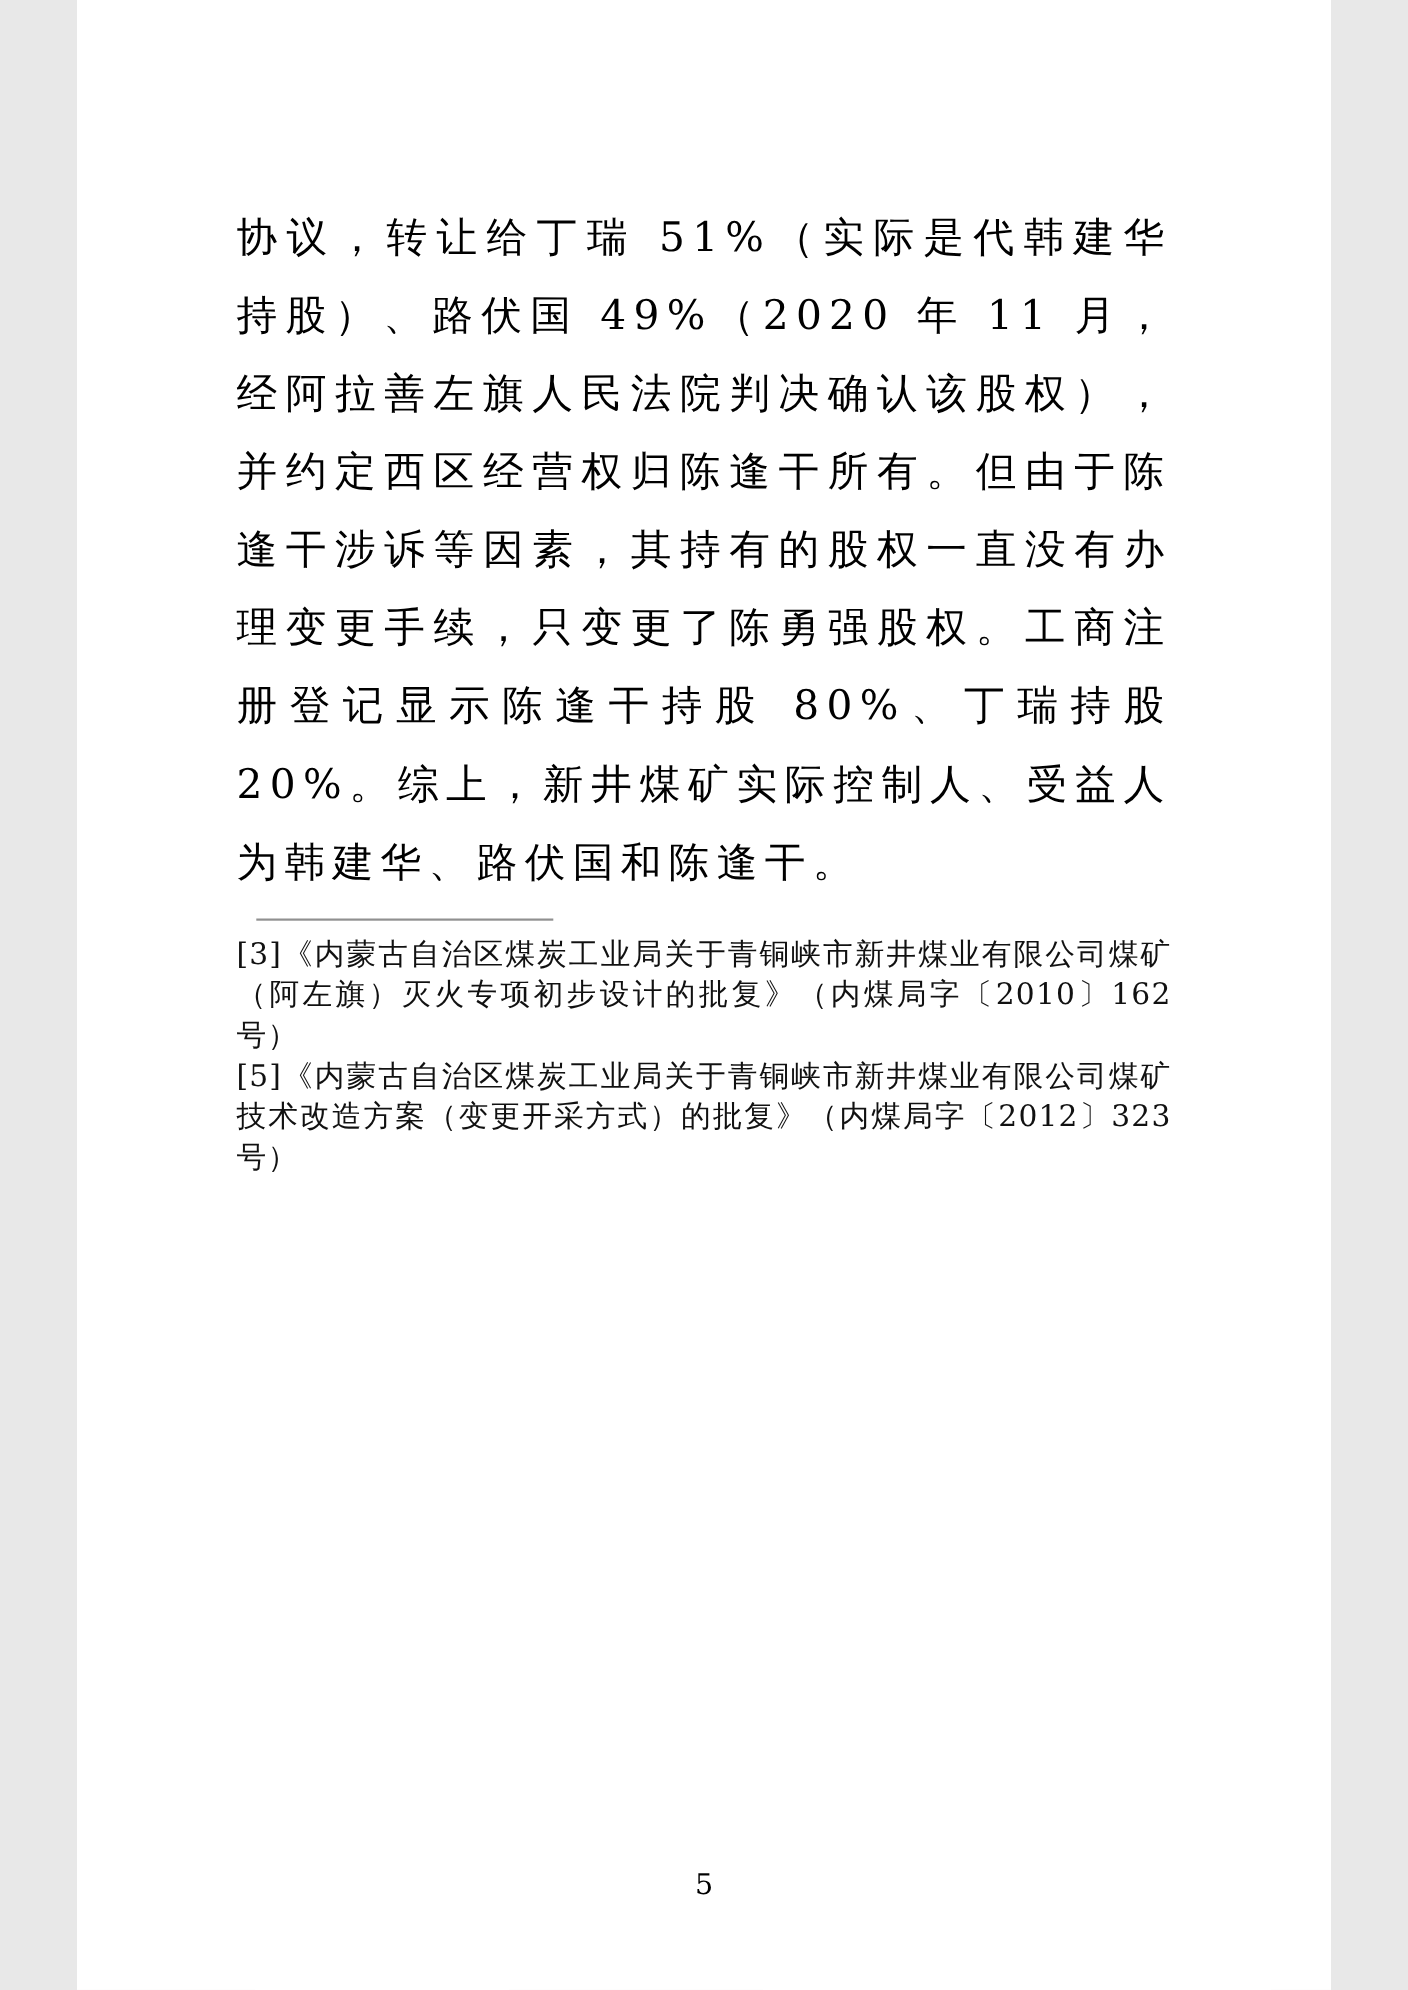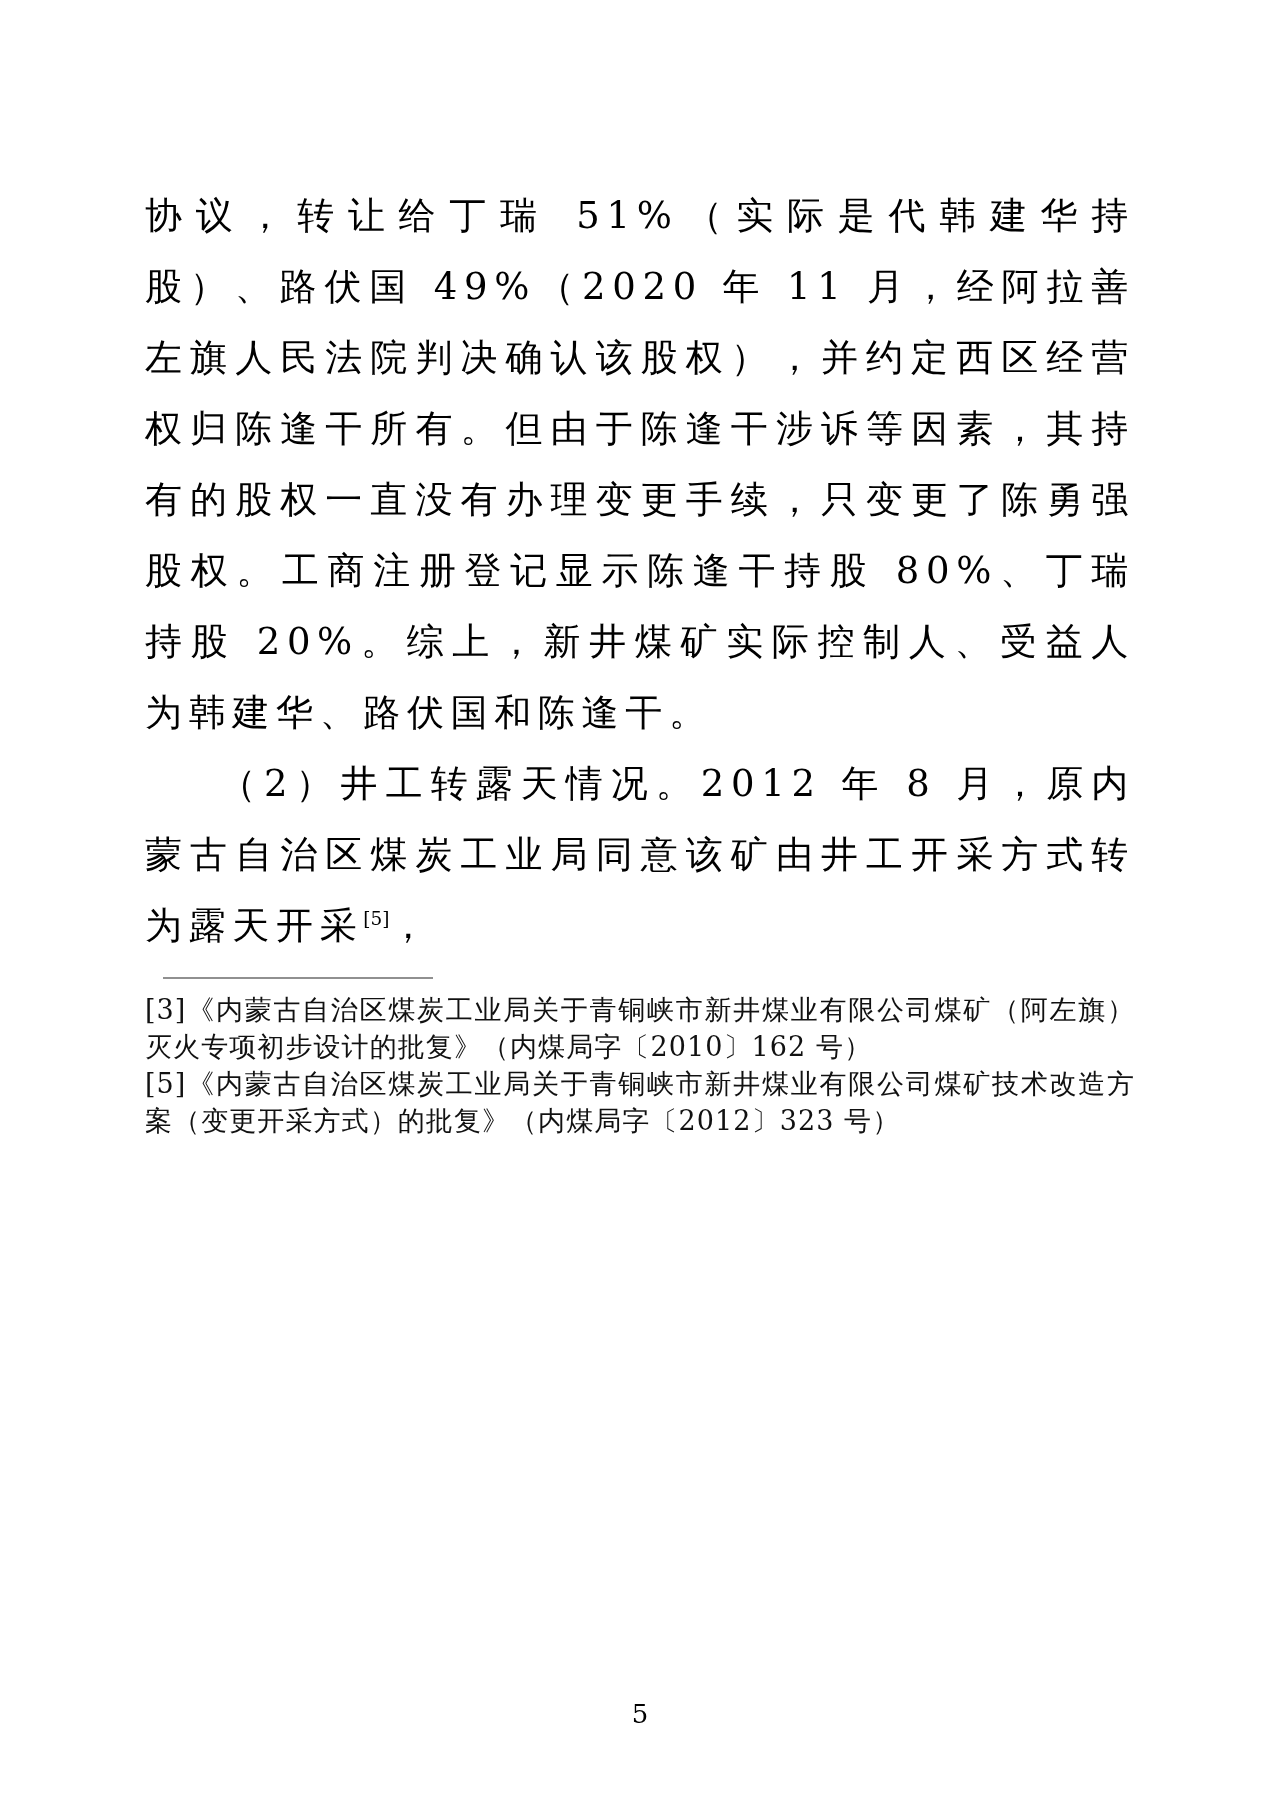--- a/index.html
+++ b/index.html
@@ -2,21 +2,21 @@
 <html><head>
 <meta charset="utf-8">
 <style>
   html, body {
     margin: 0;
     padding: 0;
     background: #e8e8e8;
   }
   .page {
     position: relative;
-    width: 1280px;
+    width: 1140px;
     height: 1809px;
     margin: 0 auto;
     background: #ffffff;
     overflow: hidden;
     font-family: "DejaVu Serif", "Liberation Serif", serif;
     color: #000000;
   }
   .content {
     padding: 180px 145px 0 145px;
   }
@@ -69,21 +69,20 @@
 
 <div class="page">
   <div class="content">
 
     <div class="body-text">
 
       <p>协议，转让给丁瑞 51%（实际是代韩建华持股）、路伏国 49%（2020 年 11 月，经阿拉善左旗人民法院判决确认该股权），并约定西区经营权归陈逢干所有。但由于陈逢干涉诉等因素，其持有的股权一直没有办理变更手续，只变更了陈勇强股权。工商注册登记显示陈逢干持股 80%、丁瑞持股 20%。综上，新井煤矿实际控制人、受益人为韩建华、路伏国和陈逢干。</p>
 
 
 
-      <p class="indent"><span>（2）井工转露天情况。2012 年 8 月，原内蒙古自治区煤炭工业局同意该矿由井工开采方式转为露天开采</span><sup>[5]</sup><span>，</span></p>
     </div>
 
     <hr class="footnote-sep">
 
     <div class="footnotes">
       <p>[3]《内蒙古自治区煤炭工业局关于青铜峡市新井煤业有限公司煤矿（阿左旗）灭火专项初步设计的批复》（内煤局字〔2010〕162 号）</p>
       <p>[5]《内蒙古自治区煤炭工业局关于青铜峡市新井煤业有限公司煤矿技术改造方案（变更开采方式）的批复》（内煤局字〔2012〕323 号）</p>
     </div>
 
   </div>

